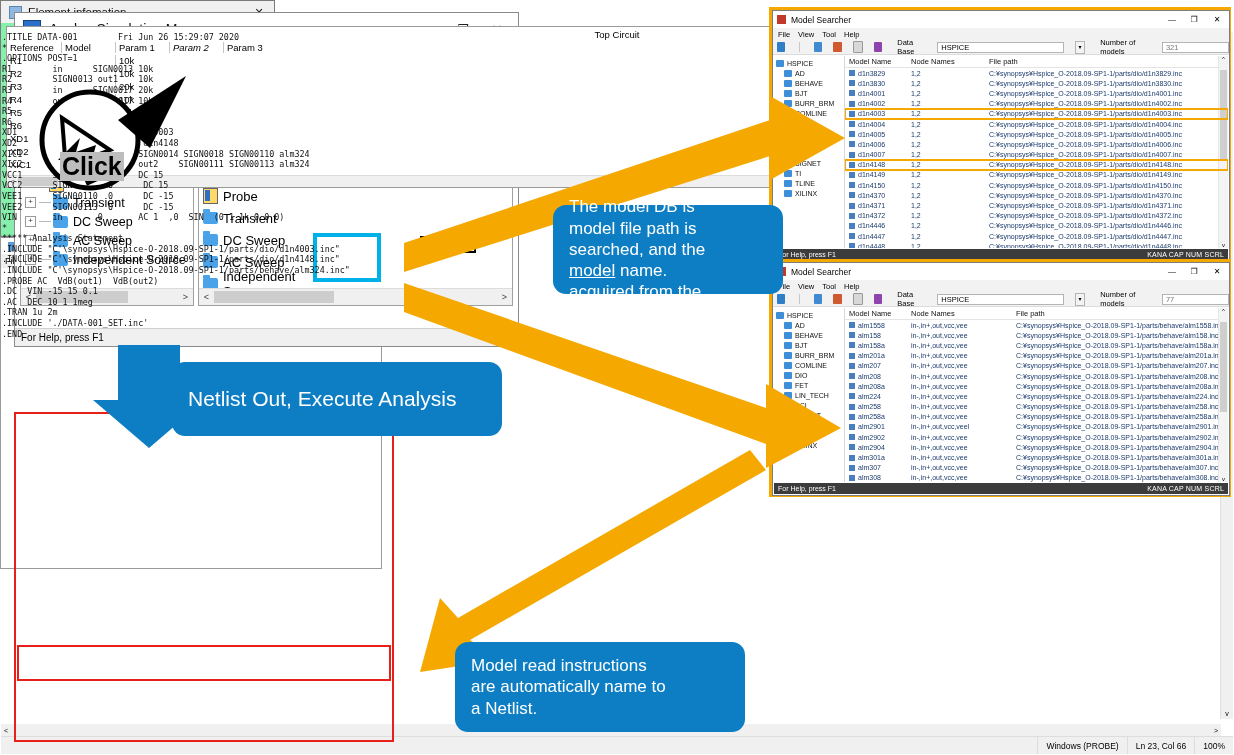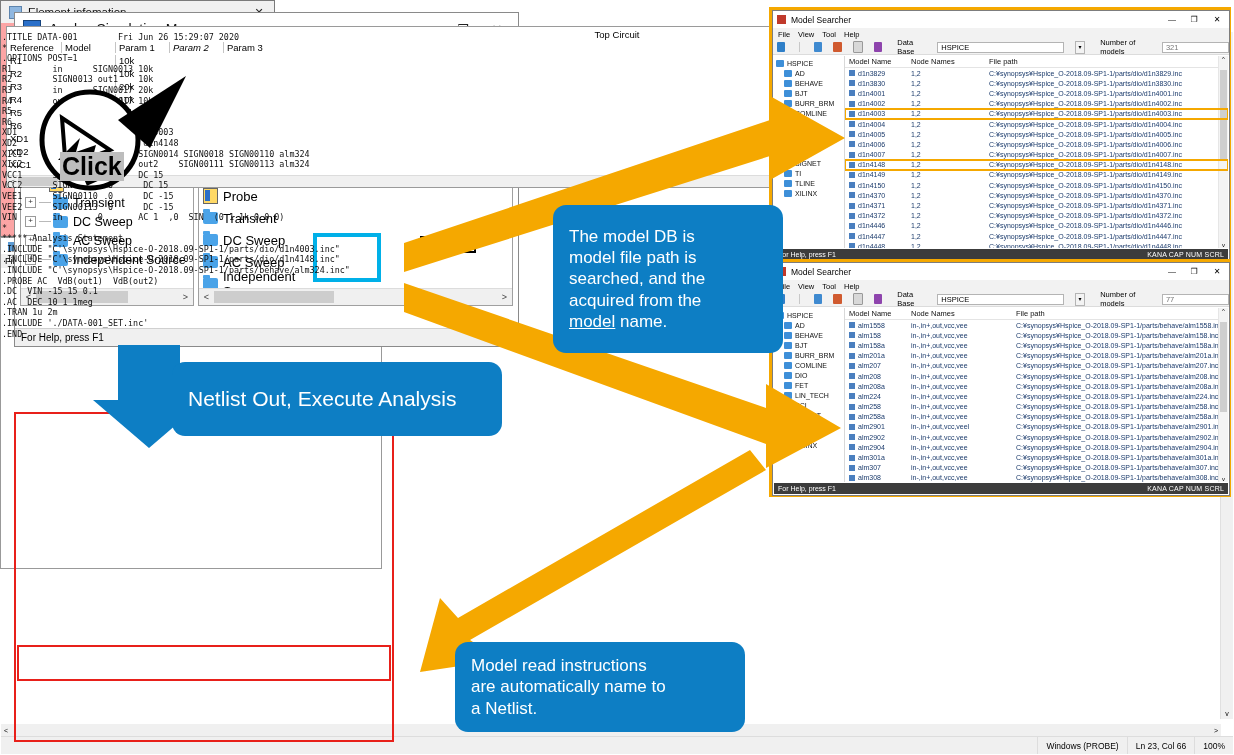--- a/index.html
+++ b/index.html
@@ -39,21 +39,21 @@
   .probeicon{width:13px;height:14px;background:#ffd966;border:1px solid #666;margin-right:5px;flex:none;position:relative;}
   .probeicon:after{content:"";position:absolute;left:1px;top:1px;width:5px;height:11px;background:#2a6fc9;}
   .lsthead{display:flex;font-size:13px;height:22px;align-items:center;border-bottom:1px solid #ddd;}
   .lsthead div{padding-left:6px;}
   .lstrow{display:flex;font-size:13px;height:22px;align-items:center;}
   .hscroll{position:absolute;left:0;right:0;bottom:0;height:16px;background:#f0f0f0;border-top:1px solid #dcdcdc;display:flex;align-items:center;}
   .hs-arrow{width:15px;text-align:center;font-size:9px;color:#444;}
   .hs-thumb{height:12px;background:#cdcdcd;}
 
   
-  #eldlg{left:265px;top:113px;width:273px;height:235px;background:#fca5a5;border:1px solid #7a7a7a;}
+  #eldlg{left:265px;top:113px;width:273px;height:235px;background:#86efac;border:1px solid #7a7a7a;}
   #eldlg .win-title{height:22px;background:#f0f0f0;}
   #eldlg .tt{font-size:11.5px;margin-left:6px;}
   #eldlg .gridbox{position:absolute;left:6px;top:26px;right:6px;height:160px;background:#fff;border:1px solid #9a9a9a;overflow:hidden;}
   .gtop{text-align:center;font-size:9.5px;padding:2px 0 1px;}
   .grow{display:flex;font-size:9.5px;height:13px;align-items:center;}
   .gcell{box-sizing:border-box;padding-left:3px;overflow:hidden;white-space:nowrap;}
   .c1{width:54px}.c2{width:54px;border-left:1px solid #c4c4c4;}
   .c3{width:54px;border-left:1px solid #c4c4c4;}.c4{width:54px;border-left:1px solid #c4c4c4;font-style:italic;}
   .c5{width:54px;border-left:1px solid #c4c4c4;}
   .dlgbtn{position:absolute;bottom:8px;height:19px;width:60px;font-size:10.5px;display:flex;align-items:center;justify-content:center;
@@ -957,25 +957,25 @@
 
   <path d="M766 470 L470 640 L500 660 L420 672 L440 598 L458 618 L750 450 Z" fill="#f5a800"></path>
 </svg>
 
 <div class="clickbadge" style="left:60px;top:152px;">Click</div>
 
 <div class="callout big" id="co-netlist" style="left:172px;top:362px;width:330px;height:74px;">
   <div>Netlist Out, Execute Analysis</div>
 </div>
 
-<div class="callout mid" id="co-db" style="left:553px;top:205px;width:230px;height:148px;">
+<div class="callout mid" id="co-db" style="left:553px;top:205px;width:230px;height:89px;">
   <div>The model DB is</div>
   <div>model file path is</div>
   <div>searched, and the</div>
+  <div><u>model</u><span> name.</span></div>
   <div>acquired from the</div>
-  <div><u>model</u><span> name.</span></div>
 </div>
 
 <div class="callout mid" id="co-add" style="left:455px;top:642px;width:290px;height:90px;">
   <div>Model read instructions</div>
   <div>are automatically name to</div>
   <div>a Netlist.</div>
 </div>
 
 </body></html>

